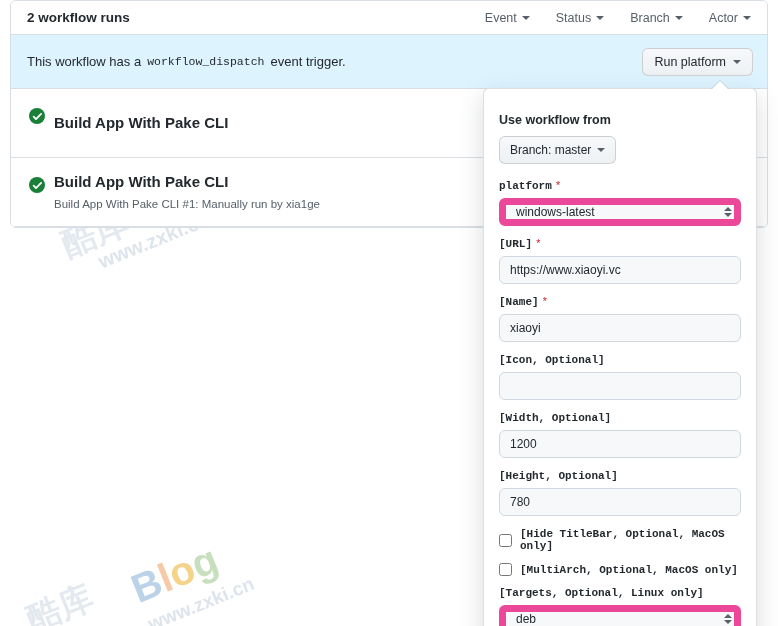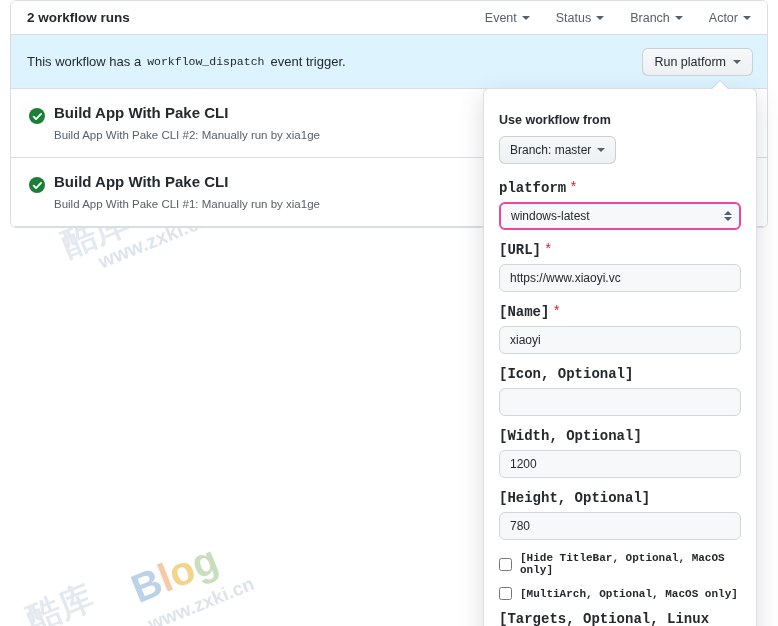--- a/index.html
+++ b/index.html
@@ -205,21 +205,21 @@
     color: #24292f;
     background: linear-gradient(#f6f8fa, #eef1f4);
     border: 1px solid rgba(27,31,36,.17);
     border-radius: 6px;
     cursor: pointer;
     margin-bottom: 16px;
   }
   .field { margin-bottom: 12px; }
   .field-label {
     font-family: "Liberation Mono", monospace;
-    font-size: 14px;
+    font-size: 11px;
     font-weight: bold;
     color: #24292f;
     display: block;
     margin-bottom: 6px;
   }
   .req { color: #cf222e; font-weight: normal; margin-left: 3px; }
   .input {
     width: 100%;
     height: 28px;
     border: 1px solid #d0d7de;
@@ -229,21 +229,21 @@
     color: #24292f;
     font-family: "Liberation Sans", sans-serif;
     padding: 0 10px;
     outline: none;
   }
   .input::placeholder { color: #8c959f; }
   .select-wrap { position: relative; }
   .select-wrap select {
     width: 100%;
     height: 28px;
-    border: 2px solid #ec4899;
+    border: 7px solid #ec4899;
     border-radius: 6px;
     background: #f6f8fa;
     font-size: 12px;
     color: #24292f;
     font-family: "Liberation Sans", sans-serif;
     padding: 0 26px 0 10px;
     outline: none;
     appearance: none;
     -webkit-appearance: none;
     cursor: pointer;
@@ -344,21 +344,21 @@
       </div>
     </div>
 
     <div id="runs-list">
         <div class="run-row">
           <span class="status-icon">
             <svg width="11" height="11" viewBox="0 0 12 12">
               <path d="M1.8 6.2 L4.4 8.8 L9.9 3.2" fill="none" stroke="#ffffff" stroke-width="2" stroke-linecap="round" stroke-linejoin="round"></path>
             </svg>
           </span>
-          <span class="run-main"><span class="run-title">Build App With Pake CLI</span><div class="run-sub">Build App With Pake CLI #2: Manually run by xia1ge</div></span>
+          <span class="run-main"><span class="run-title">Build App With Pake CLI</span></span>
           <span class="branch-badge">master</span>
         </div>
         <div class="run-row">
           <span class="status-icon">
             <svg width="11" height="11" viewBox="0 0 12 12">
               <path d="M1.8 6.2 L4.4 8.8 L9.9 3.2" fill="none" stroke="#ffffff" stroke-width="2" stroke-linecap="round" stroke-linejoin="round"></path>
             </svg>
           </span>
           <span class="run-main"><span class="run-title">Build App With Pake CLI</span><div class="run-sub">Build App With Pake CLI #1: Manually run by xia1ge</div></span>
           <span class="branch-badge">master</span>

